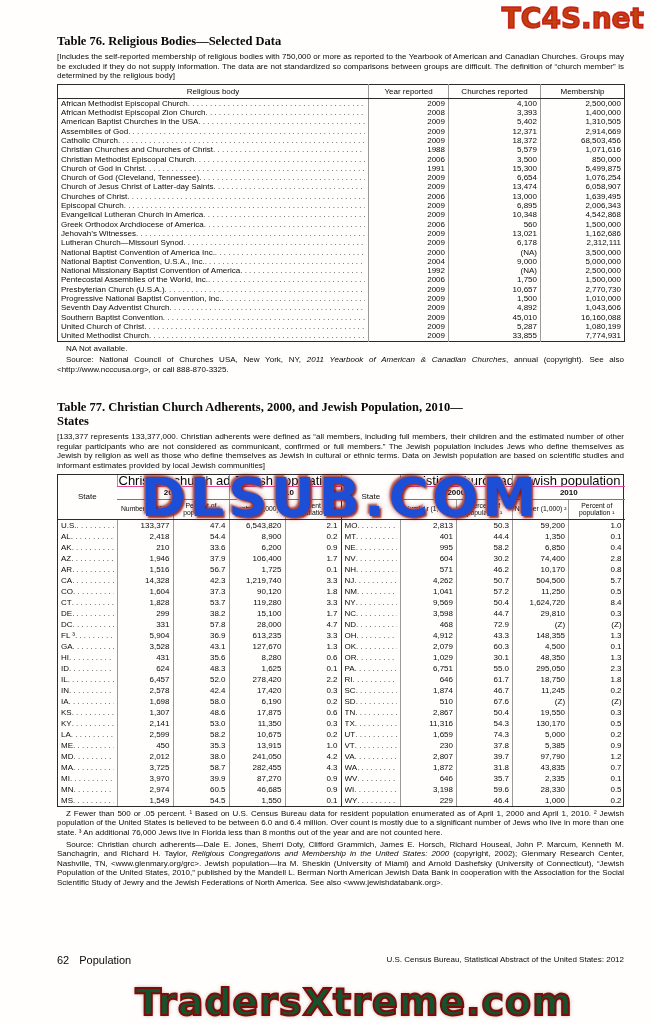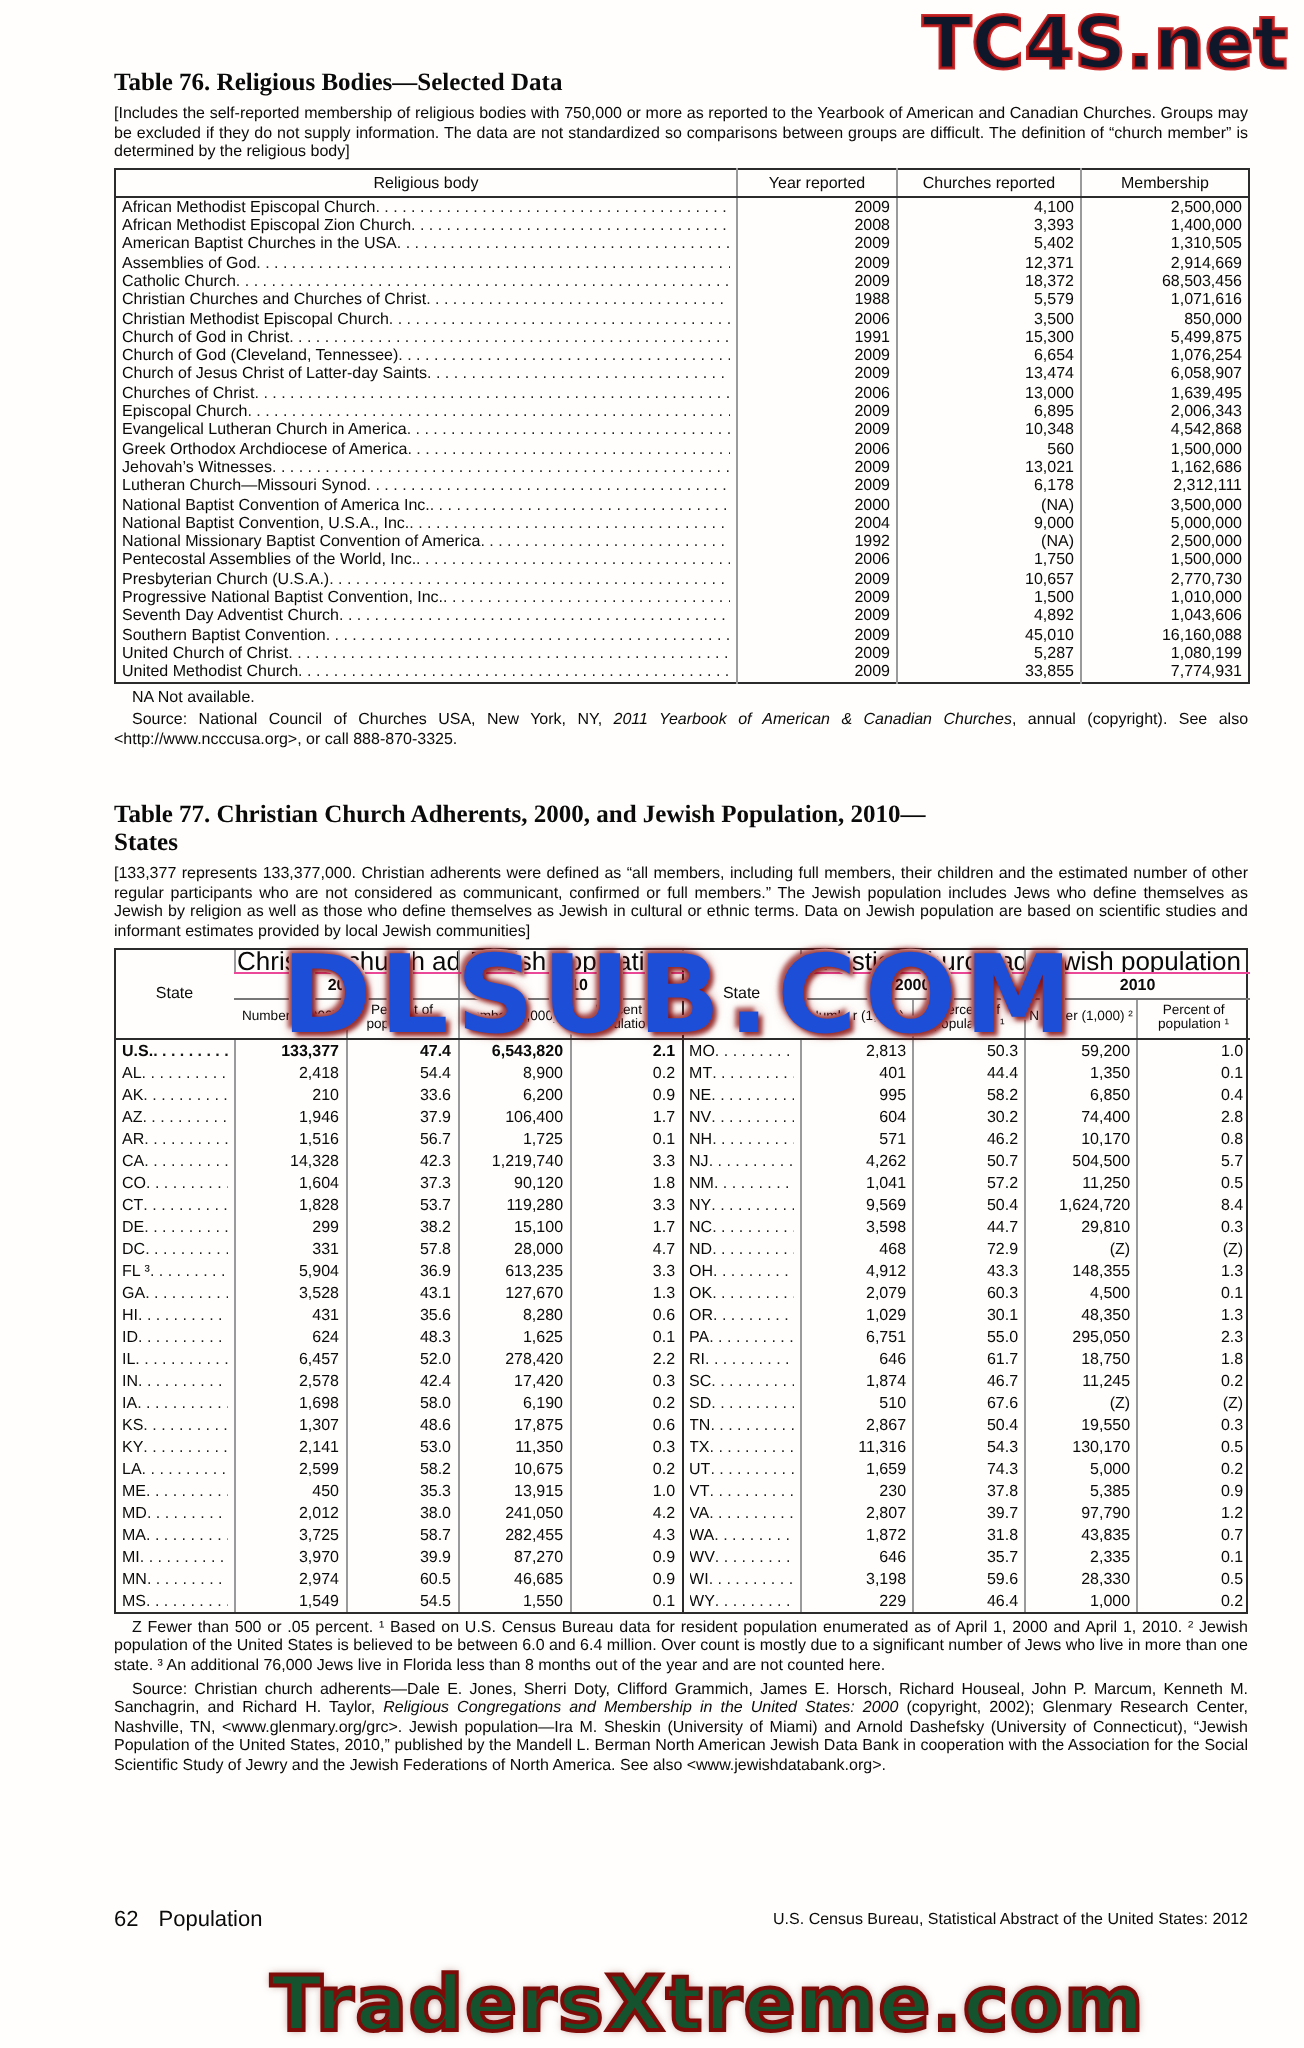--- a/index.html
+++ b/index.html
@@ -23,21 +23,21 @@
   .dtable thead th { border-bottom: 1px solid #2b2b2b; text-align: center; vertical-align: middle; padding: 2px 3px; }
 
   .t76 tbody td { line-height: 9.3px; }
   .t76 td:nth-child(2) { text-align: right; margin-left: 48px; }
   .numcell { text-align: right; padding-right: 5px; white-space: nowrap; }
   .labelcell { padding-left: 3px; overflow: hidden; }
   .lead { display: flex; align-items: baseline; overflow: hidden; }
   .lbl { white-space: nowrap; }
   .dots { flex: 1 1 auto; overflow: hidden; white-space: nowrap; color: #1a1a1a; }
   .dots::after { content: " . . . . . . . . . . . . . . . . . . . . . . . . . . . . . . . . . . . . . . . . . . . . . . . . . . . . . . . . . . . . . . . . . . . . . . . . . . . . . . . ."; }
-  .bold-row td { font-weight: bold; }
+  .bold-row td { font-weight: normal; }
 
   .fn { font-size: 8px; line-height: 9.6px; text-indent: 9px; margin-top: 2px; text-align: justify; }
   .src i { font-style: italic; }
 
   .t77block { margin-top: 26px; position: relative; }
   .t77wrap { display: flex; border: 1.2px solid #2b2b2b; }
   .t77wrap .t77 { width: 50%; border: none; }
   .t77wrap .t77:first-child { border-right: 1.2px solid #2b2b2b; }
   .t77 thead .grp { font-size: 13px; line-height: 9px; padding: 1px 1px; white-space: nowrap; overflow: hidden; border-bottom: 1px solid #ec4899; }
   .t77 thead .yr  { font-weight: bold; font-size: 8px; line-height: 10px; padding: 1px 2px; border-bottom: 1px solid #777; }
@@ -48,22 +48,22 @@
   .pagefooter {
     position: absolute; left: 57px; top: 950px; width: 567px;
     display: flex; justify-content: space-between; align-items: center; z-index: 2;
   }
   .pnum { font-size: 11px; }
   .psec { font-size: 11px; margin-left: 10px; }
   .pf-right { font-size: 8px; }
 
   .wm { position: absolute; font-weight: bold; white-space: nowrap; pointer-events: none; font-family: "DejaVu Sans", sans-serif; }
   .wm-top {
-    top: 2px; right: 8px; font-size: 36px; letter-spacing: 0;
-    color: #0f172a; -webkit-text-stroke: 1.5px rgba(196, 22, 22, 0.9);
+    top: 2px; right: 8px; font-size: 28px; letter-spacing: 0;
+    color: #c2410c; -webkit-text-stroke: 1.5px rgba(196, 22, 22, 0.9);
     z-index: 9;
   }
   .wm-mid {
     top: 66px; left: 50%; transform: translateX(-50%);
     font-size: 54px; letter-spacing: 4px;
     color: #1d4ed8; -webkit-text-stroke: 3px #ffffff; paint-order: stroke fill;
     text-shadow: 2px 2px 2px rgba(130,0,0,.75), -2px -2px 2px rgba(130,0,0,.6), 0 0 6px rgba(150,0,0,.55);
     z-index: 9;
   }
   .wm-bottom {

